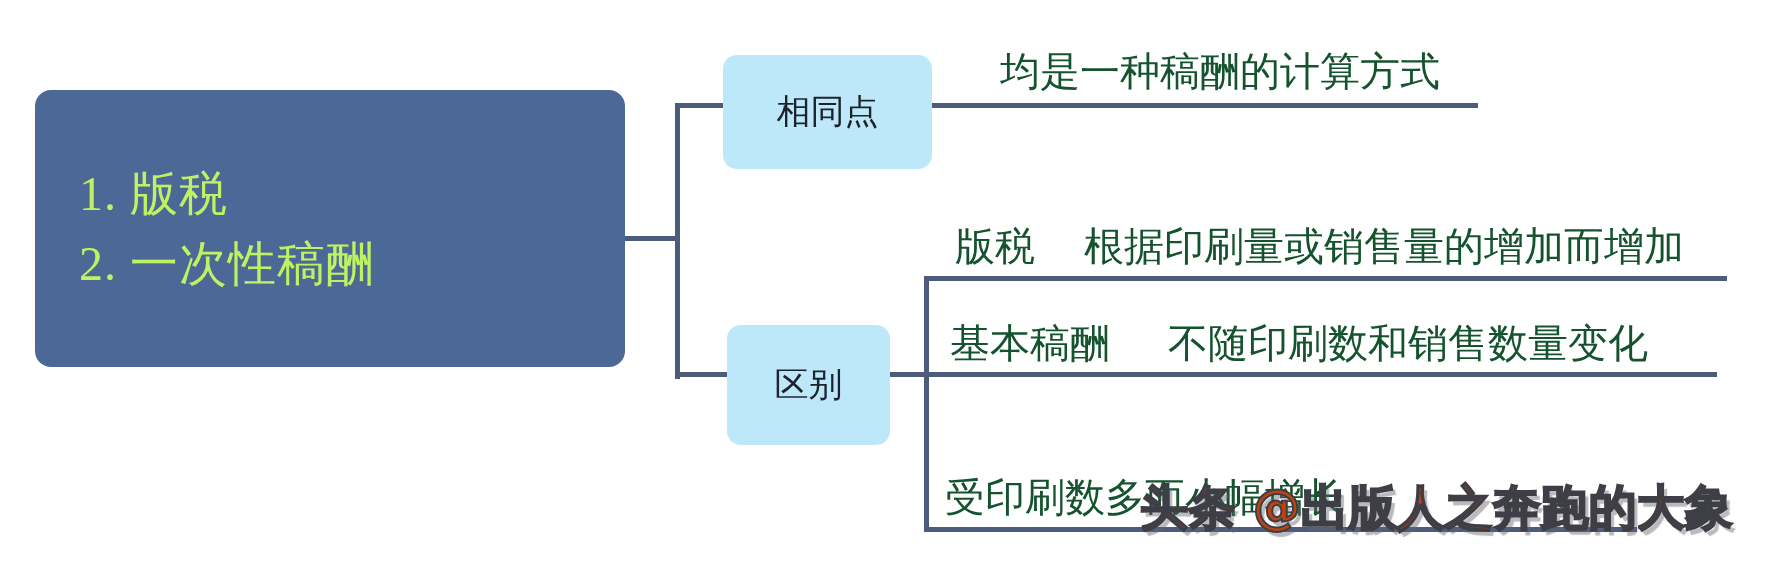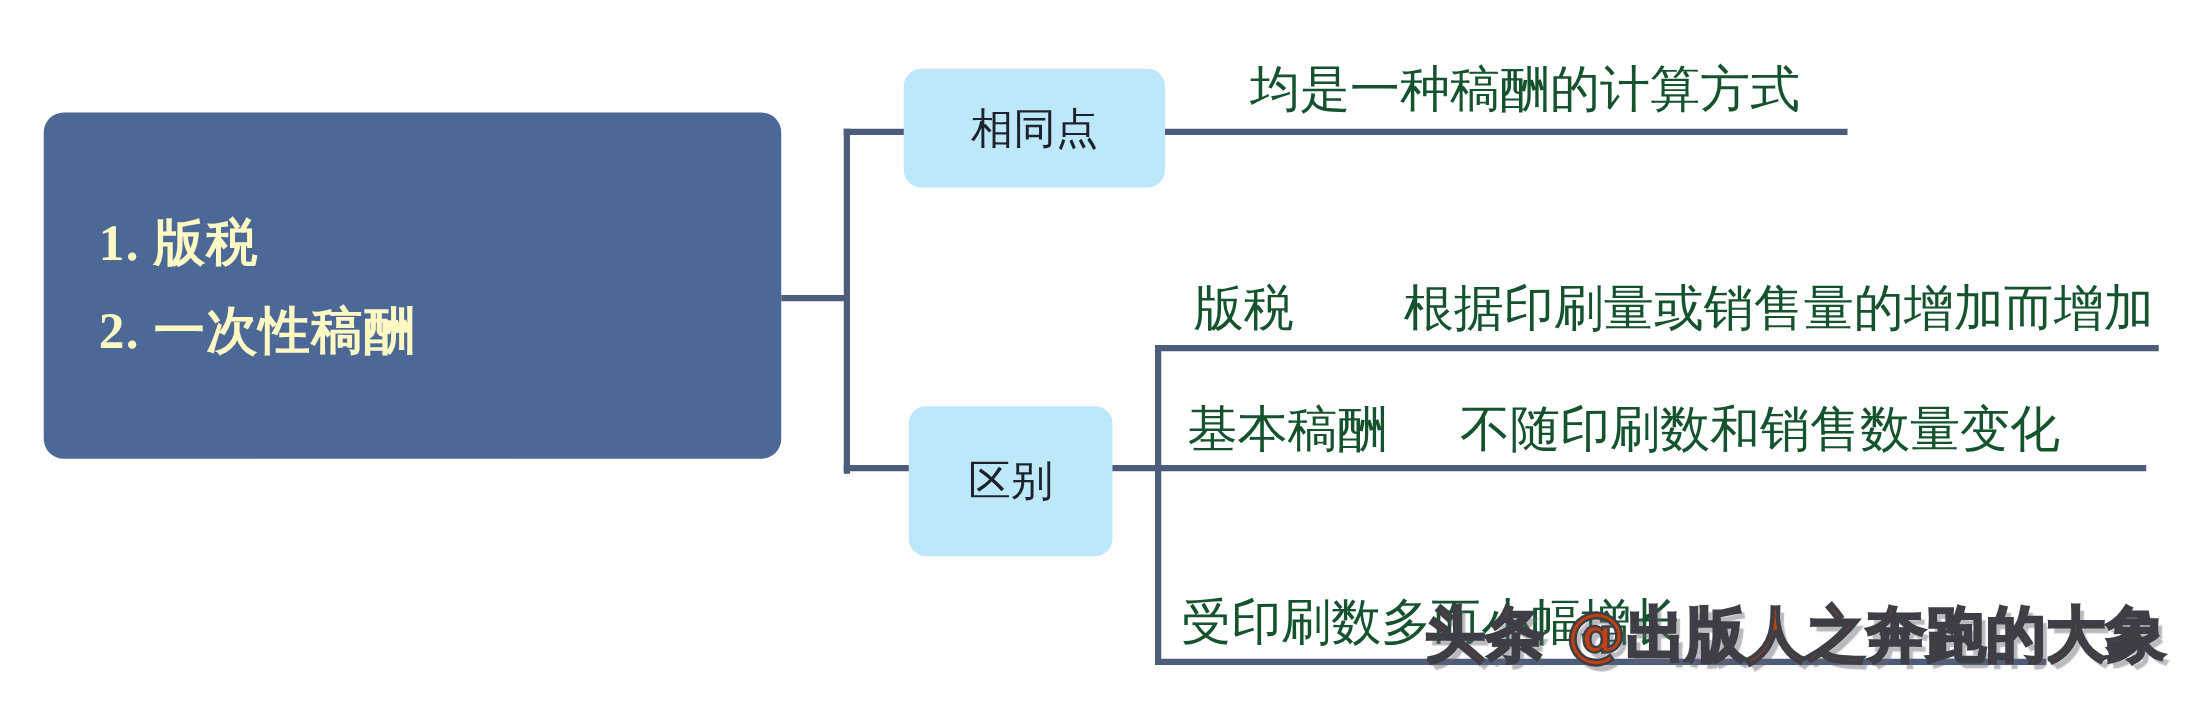--- a/index.html
+++ b/index.html
@@ -12,41 +12,41 @@
   .h{height:5px;}
   .v{width:5px;}
   
   .main-box{
     position:absolute;left:35px;top:90px;width:590px;height:277px;
     background:#4c6896;border-radius:16px;z-index:2;
     display:flex;flex-direction:column;justify-content:center;
     padding-left:44px;box-sizing:border-box;
   }
   .main-box .row{
-    color:#fef9c3;font-weight:bold;font-size:41px;line-height:70px;
+    color:#bef264;font-weight:normal;font-size:48px;line-height:70px;
     letter-spacing:1px;white-space:nowrap;
   }
   
   .node{
     position:absolute;background:#bce8f9;border-radius:14px;z-index:2;
     display:flex;align-items:center;justify-content:center;
     font-size:34px;color:#1e222c;white-space:nowrap;
   }
-  .node-same{left:723px;top:55px;width:209px;height:95px;}
+  .node-same{left:723px;top:55px;width:209px;height:114px;}
   .node-diff{left:727px;top:325px;width:163px;height:120px;}
   
   .btext{
     position:absolute;color:#14532d;font-size:40px;white-space:nowrap;z-index:2;
   }
   .note-same{left:1000px;top:44px;}
   .row1{left:955px;top:219px;}
   .row2{left:950px;top:316px;}
   .row3a{left:945px;top:416px;}
   .row3b{left:945px;top:470px;}
-  .term-gap-wide{margin-right:88px;}
+  .term-gap-wide{margin-right:49px;}
   .term-gap{margin-right:58px;}
   
   .watermark{
     position:absolute;left:1140px;top:476px;z-index:3;
     font-family:"DejaVu Sans","Liberation Sans",sans-serif;
     font-size:48px;font-weight:bold;white-space:nowrap;
     color:#c2410c;-webkit-text-stroke:2px #3e3e46;
     text-shadow:4px 5px 1px rgba(100,100,110,0.45);
     letter-spacing:0px;
   }

